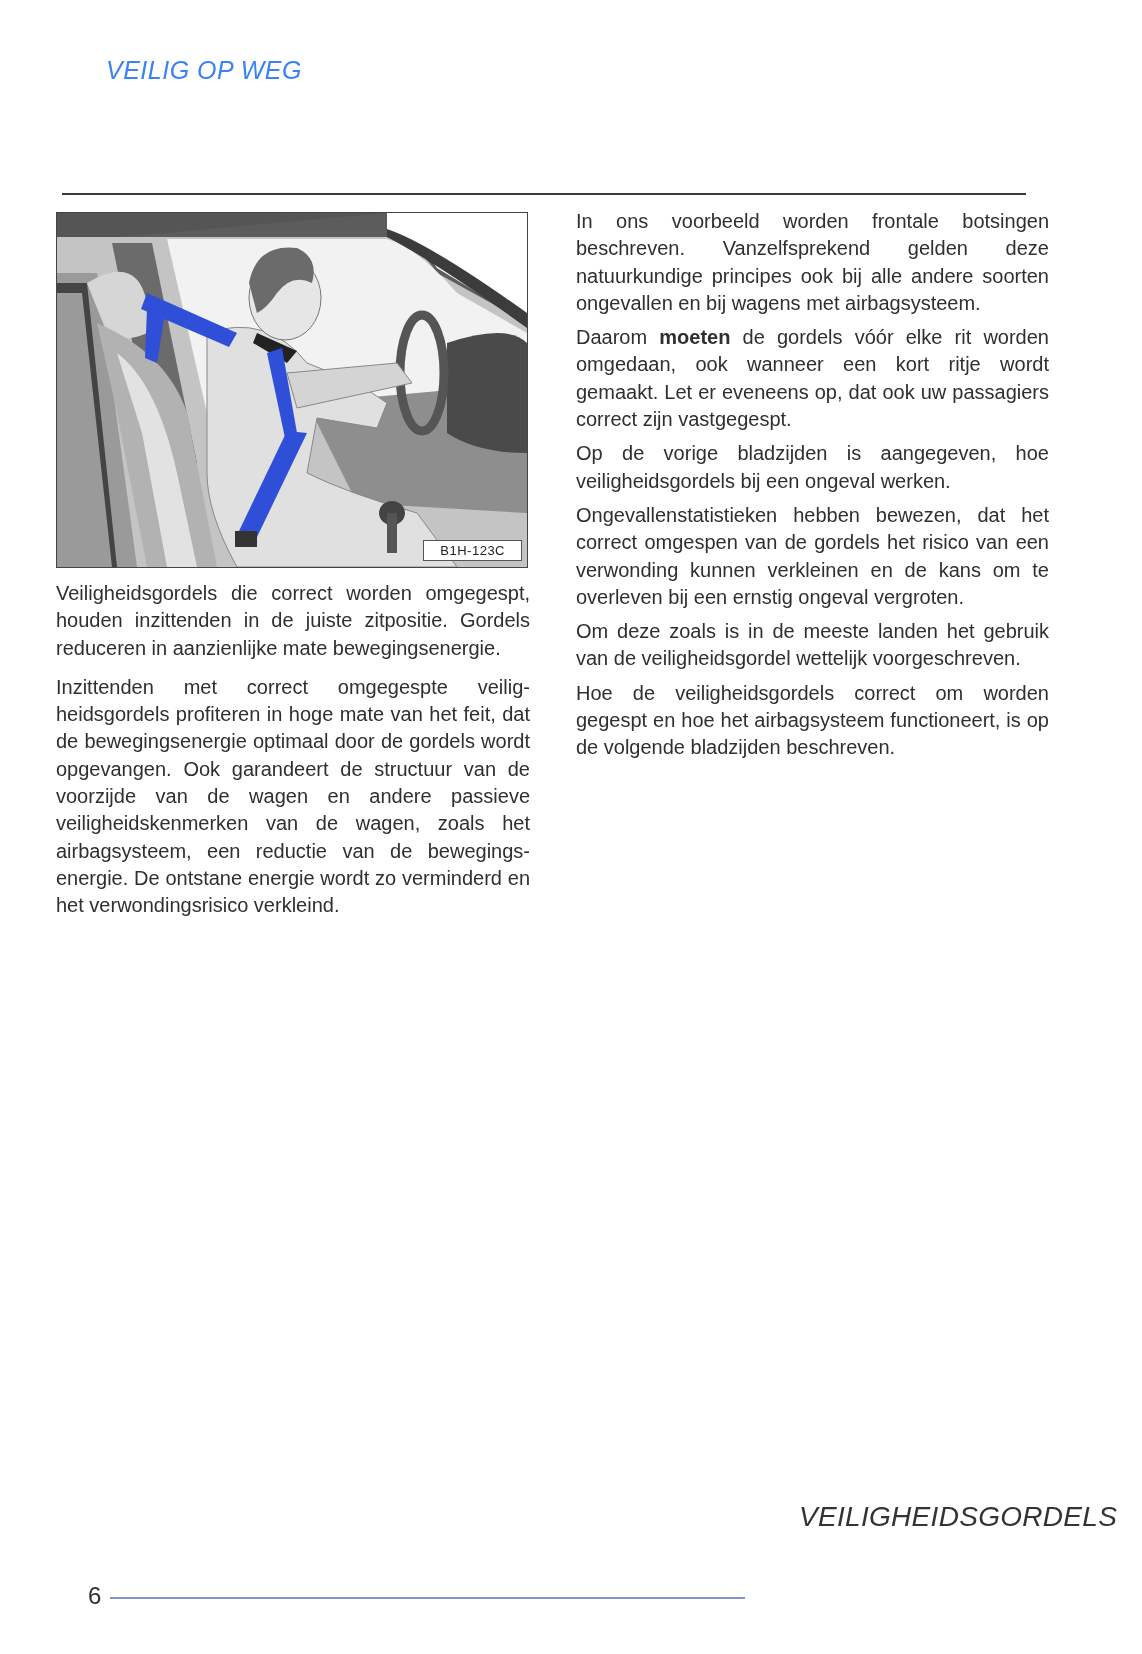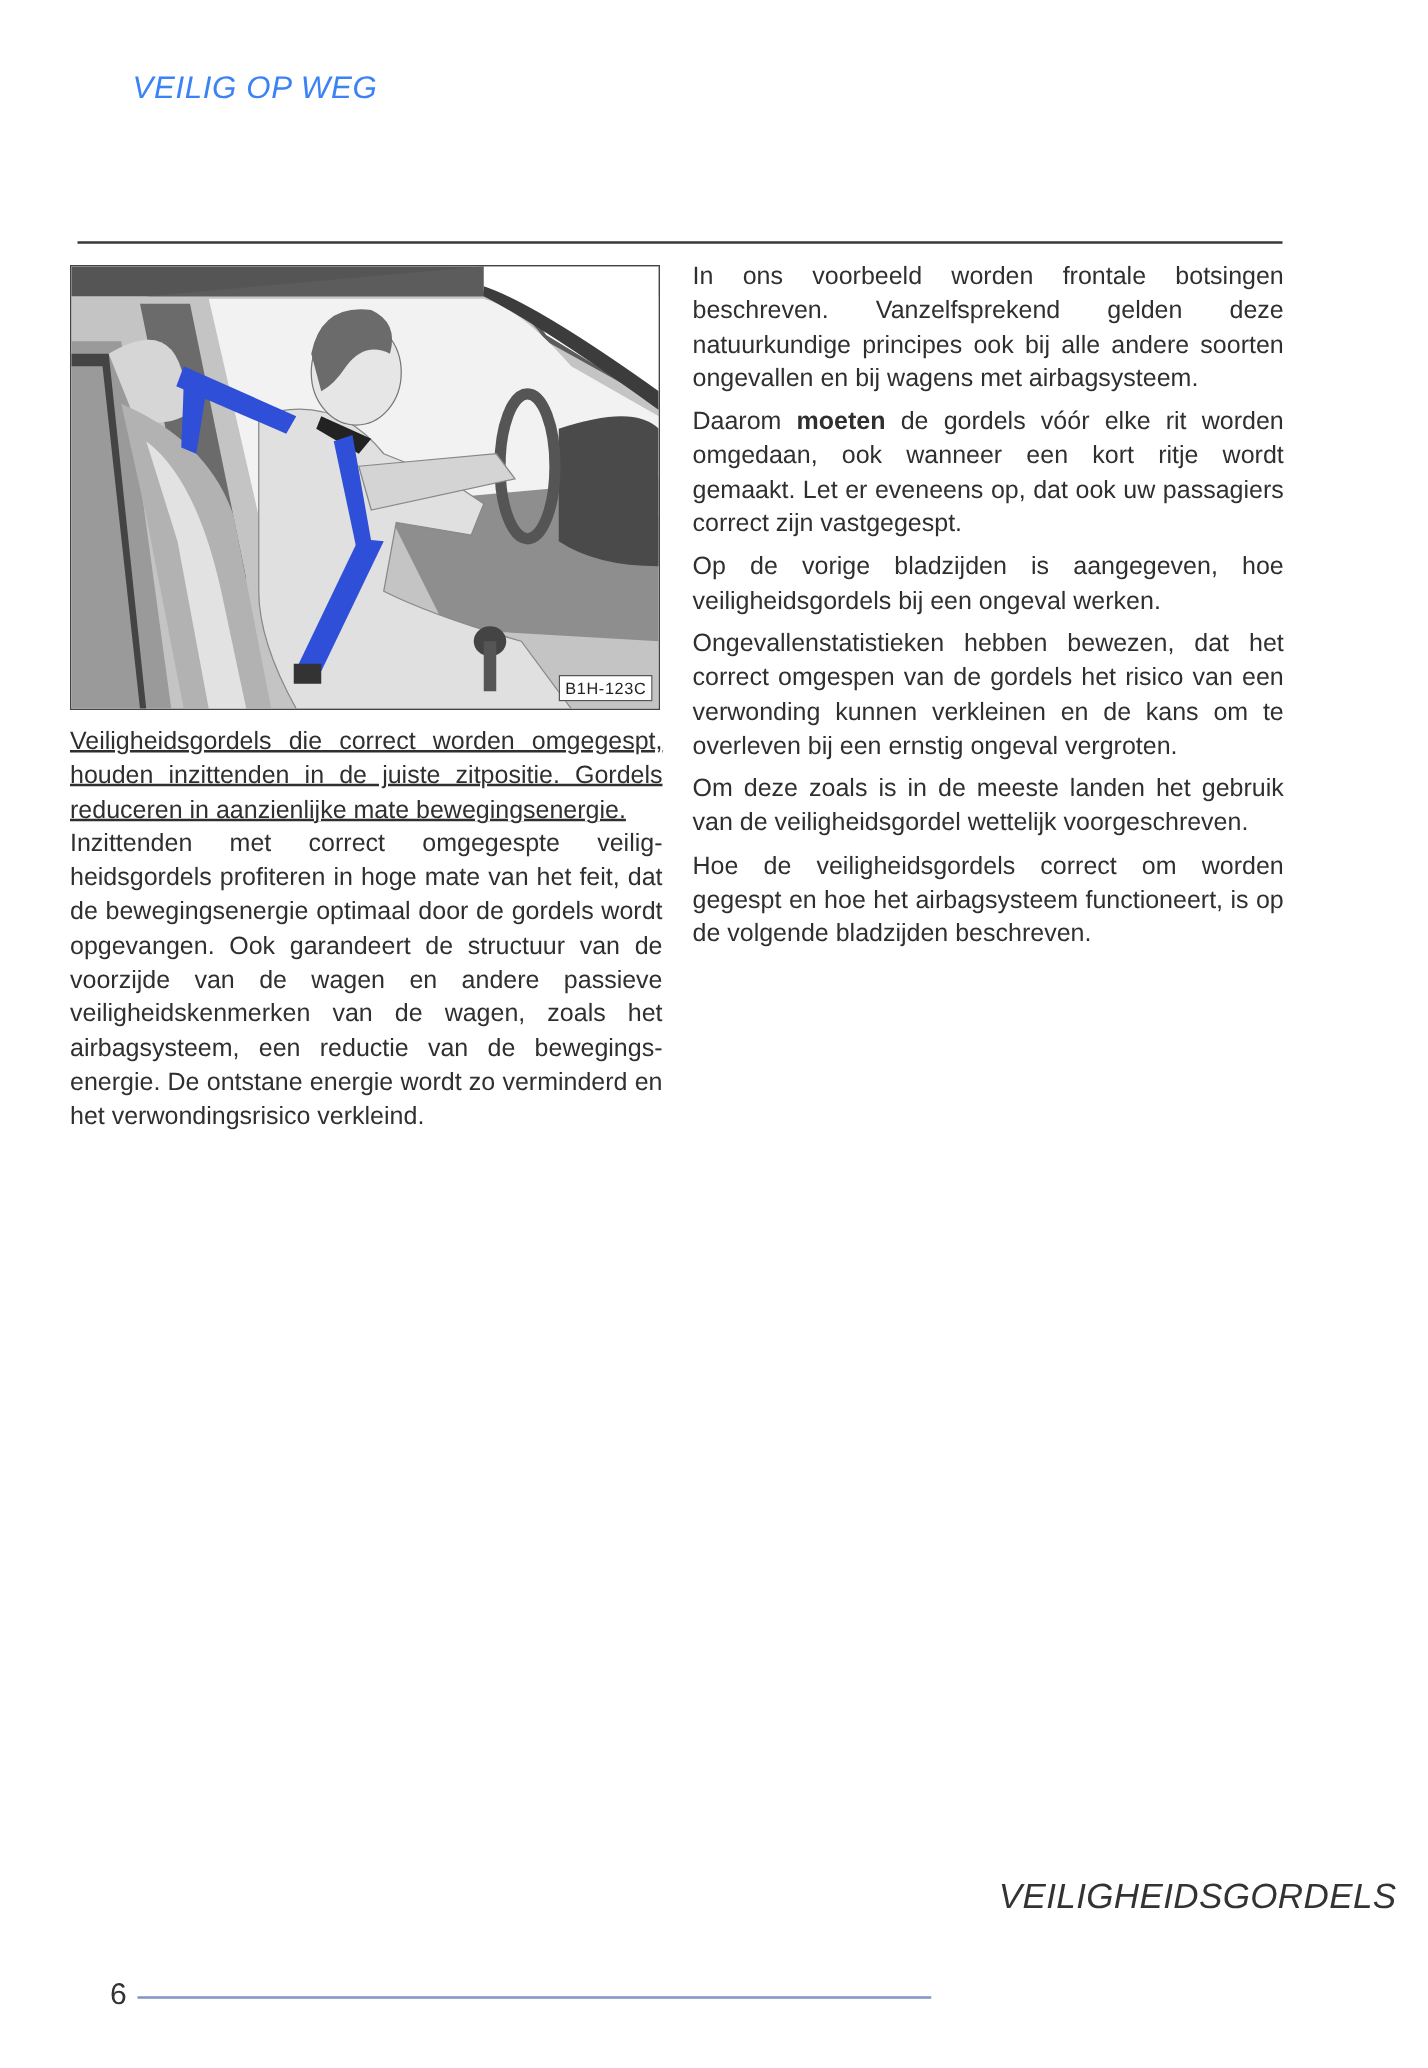--- a/index.html
+++ b/index.html
@@ -5,27 +5,27 @@
   html, body { margin: 0; padding: 0; background: #ffffff; }
   body { width: 1142px; height: 1654px; position: relative; overflow: hidden;
          font-family: "Liberation Sans", sans-serif; color: #2b2b2b; }
   .running-head { position: absolute; left: 106px; top: 56px; font-size: 25px;
          font-style: italic; letter-spacing: 0.5px; color: #3b82f6; }
   .top-rule { position: absolute; left: 62px; top: 193px; width: 964px; height: 2px; background: #3a3a3a; }
   .figure { position: absolute; left: 56px; top: 212px; width: 472px; height: 356px;
          border: 1.5px solid #444; box-sizing: border-box; background: #bdbdbd; overflow: hidden; }
   .figure svg { display: block; }
   .fig-label { position: absolute; right: 5px; bottom: 6px; background: #fff; border: 1px solid #555;
-         font-size: 13px; padding: 2px 4px; color: #222; letter-spacing: 0.5px; }
+         font-size: 13px; padding: 2px 16px; color: #222; letter-spacing: 0.5px; }
   .col-left { position: absolute; left: 56px; top: 580px; width: 474px; }
-  .col-right { position: absolute; left: 554px; top: 208px; width: 473px; }
+  .col-right { position: absolute; left: 576px; top: 208px; width: 473px; }
   h2 { margin: 0 0 6px 0; font-size: 26px; font-weight: bold; color: #3d5fc4; letter-spacing: 0.3px; }
   p { margin: 0 0 7px 0; font-size: 20px; line-height: 27.3px; text-align: justify;
       hyphens: manual; color: #2f2f2f; }
-  p.tight { margin-bottom: 0; text-decoration: underline; }
+  p.tight { margin-bottom: 12px; }
   .footer-num { position: absolute; left: 88px; top: 1582px; font-size: 24px; color: #333; }
   .footer-rule { position: absolute; left: 110px; top: 1597px; width: 635px; height: 2px; background: #8394c6; }
   .footer-title { position: absolute; left: 753px; top: 1501px; font-size: 28px; font-style: italic; color: #333; letter-spacing: 0.3px; margin-left: 46px; }
 </style>
 </head>
 <body>
 
 <div class="running-head">VEILIG OP WEG</div>
 <div class="top-rule"></div>
 

